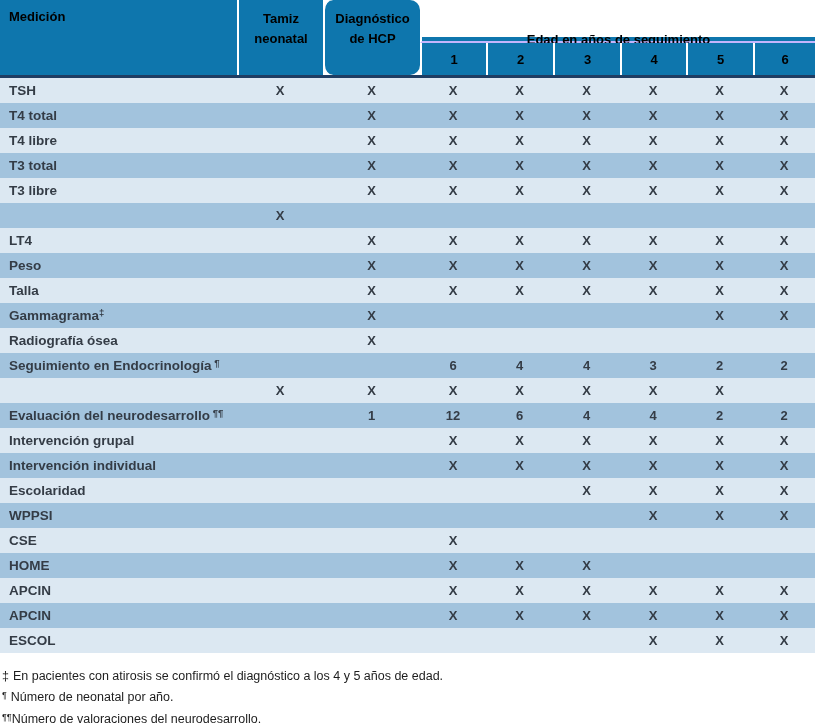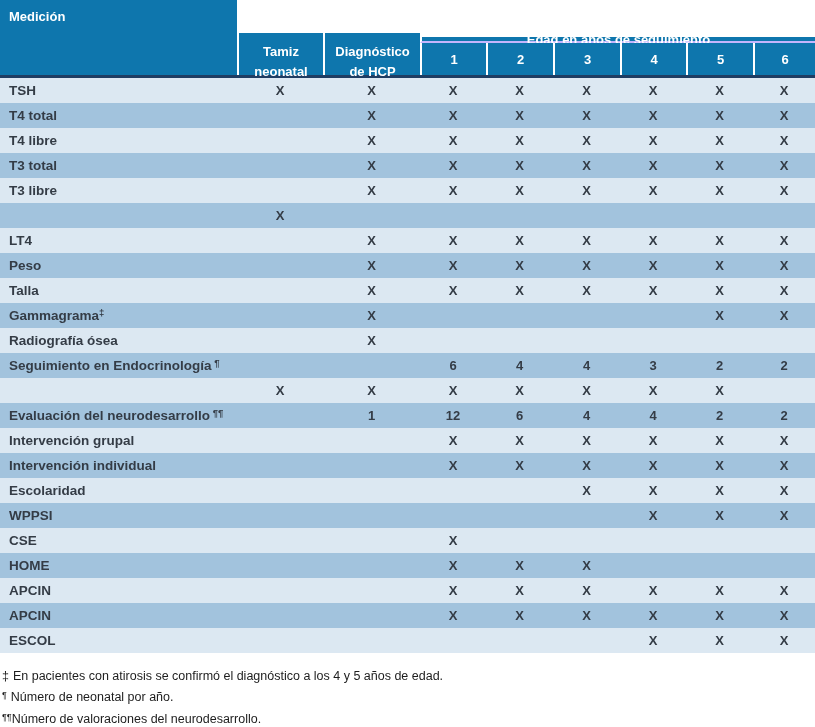--- a/index.html
+++ b/index.html
@@ -27,33 +27,32 @@
     display:grid;
     grid-template-columns:237px 86px 97px 66px 67px 67px 66px 67px 62px;
   }
   
   .thead {
     grid-template-rows:43px 32px;
     border-bottom:3px solid var(--navy);
   }
   .hcell {
     background:var(--blue);
-    color:#ffffff;
+    color:#000000;
     font-weight:bold;
     font-size:13px;
   }
   .h-med    { grid-area:1/1/3/2; padding:9px 0 0 9px; }
   .h-tamiz  { grid-area:1/2/3/3; }
-  .h-diag   { grid-area:1/3/3/4; }
+  .h-diag   { grid-area:1/3/3/4;border-radius:10px; }
   .h-tamiz, .h-diag {
     border-left:2px solid #ffffff;
     text-align:center;
     padding:9px 4px 0 4px;
     line-height:20px;
-    margin-top:33px;
   }
   .h-edad {
     grid-area:1/4/2/10;
     border-left:2px solid #ffffff;
     border-bottom:2px solid #c4b5fd;
     display:flex; align-items:center; justify-content:center;margin-top:37px;
   }
   .h-year {
     grid-row:2;
     display:flex; align-items:center; justify-content:center;

